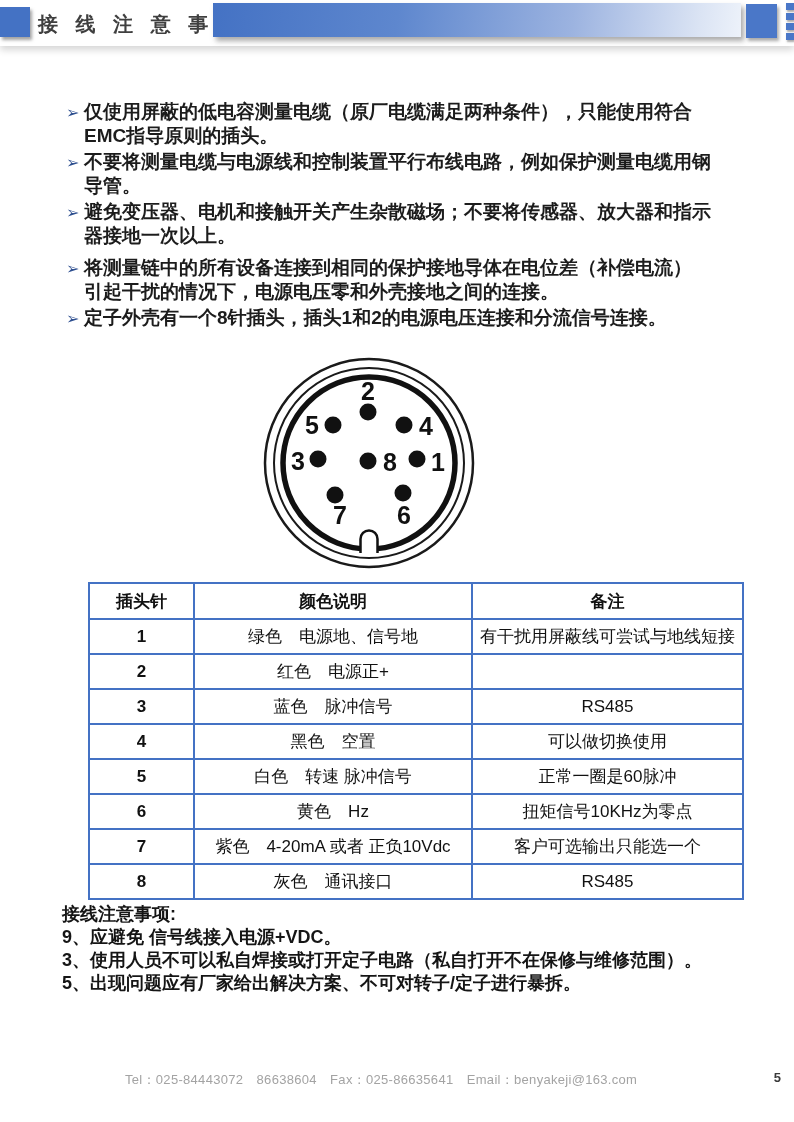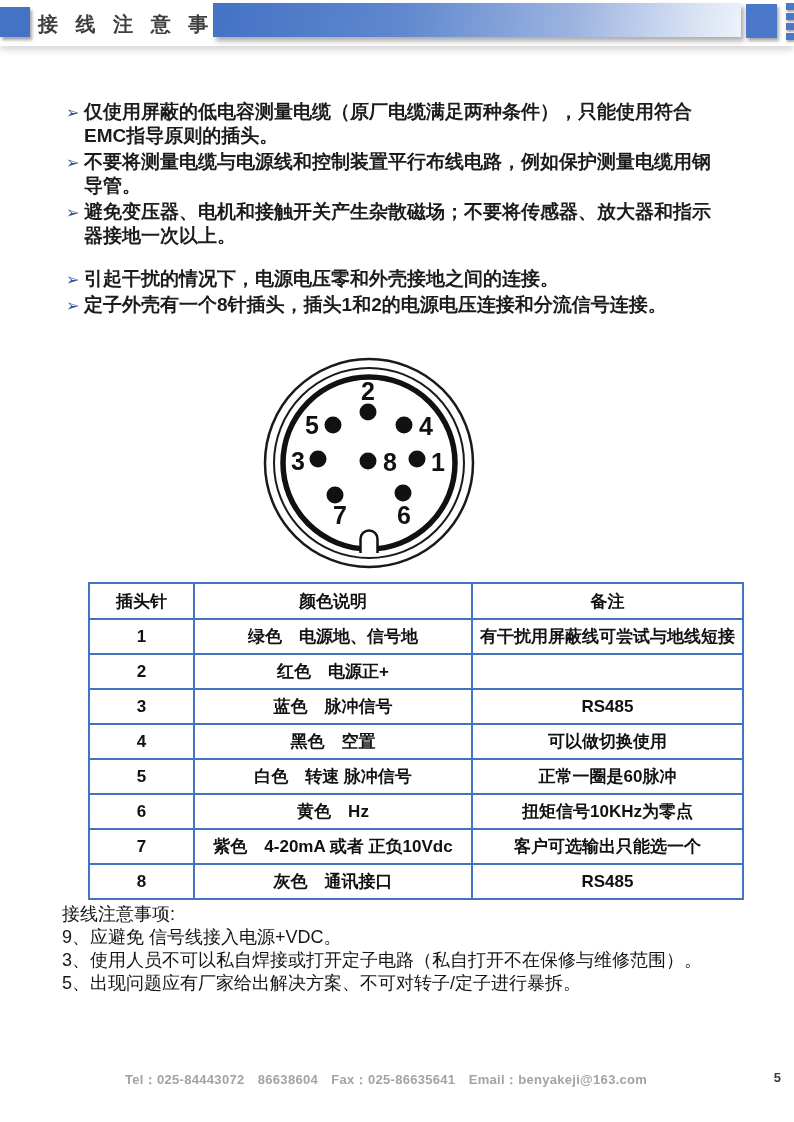--- a/index.html
+++ b/index.html
@@ -41,55 +41,55 @@
   
   .bullets {
     position:absolute; left:66px; top:100px; width:648px;
     font-size:19px; line-height:24px; color:#1c1c1c; font-weight:600;
   }
   .bullet { position:relative; padding-left:18px; margin-bottom:2px; }
   .bullet .arrow {
     position:absolute; left:0; top:1px; font-size:16px; color:#2d4e8f;
     font-weight:400;
   }
-  .bullet .cont { margin-top:19px; }
+  .bullet .cont { margin-top:0; }
   .bullet.gap-top { margin-top:8px; }
 
   
   .connector { position:absolute; left:249px; top:348px; width:240px; height:230px; }
   .connector text {
     font-family:"Liberation Sans","DejaVu Sans",sans-serif;
     font-size:25px; font-weight:700; fill:#111;
   }
 
   
   .pin-table {
     position:absolute; left:88px; top:582px; width:654px;
     border-collapse:collapse; table-layout:fixed;
     font-size:17px; color:#111;
   }
   .pin-table th, .pin-table td {
     border:2px solid #4472c4; text-align:center; vertical-align:middle;
     padding:0 4px; overflow:hidden; white-space:nowrap;
   }
   .pin-table th { height:36px; font-weight:700;border-radius:15px; }
-  .pin-table td { height:35px; font-weight:700; }
+  .pin-table td { height:35px; font-weight:400; }
   .pin-table td.pin-no { font-weight:700; }
   .col-pin { width:105px; } .col-color { width:278px; } .col-remark { width:271px; }
 
   
   .notes {
     position:absolute; left:62px; top:903px; width:680px;
-    font-size:18px; line-height:23px; color:#151515; font-weight:400;
+    font-size:18px; line-height:23px; color:#151515; font-weight:700;
   }
 
   
   .footer-contact {
     position:absolute; left:125px; top:1071px;
-    font-size:13px; color:#a3a3a3; letter-spacing:0.3px; white-space:nowrap;font-weight:bold;
+    font-size:13px; color:#a3a3a3; letter-spacing:0.3px; white-space:nowrap;
   }
   .footer-page-number {
     position:absolute; right:13px; top:1070px;
     font-size:13px; color:#3a3a3a; font-weight:600;
   }
 </style>
 </head>
 <body>
 
 <div class="page">
@@ -109,21 +109,21 @@
     <div class="bullet">
       <span class="arrow">➢</span><span>仅使用屏蔽的低电容测量电缆（原厂电缆满足两种条件），只能使用符合EMC指导原则的插头。</span>
     </div>
     <div class="bullet">
       <span class="arrow">➢</span><span>不要将测量电缆与电源线和控制装置平行布线电路，例如保护测量电缆用钢导管。</span>
     </div>
     <div class="bullet">
       <span class="arrow">➢</span><span>避免变压器、电机和接触开关产生杂散磁场；不要将传感器、放大器和指示器接地一次以上。</span>
     </div>
     <div class="bullet gap-top">
-      <span class="arrow">➢</span>
+      <span class="arrow">➢</span><span>将测量链中的所有设备连接到相同的保护接地导体在电位差（补偿电流）</span>
       <div class="cont">引起干扰的情况下，电源电压零和外壳接地之间的连接。</div>
     </div>
     <div class="bullet">
       <span class="arrow">➢</span><span>定子外壳有一个8针插头，插头1和2的电源电压连接和分流信号连接。</span>
     </div>
   </div>
 
   <div class="connector">
     <svg width="240" height="230" viewBox="0 0 240 230">
       <circle cx="120" cy="115" r="104" fill="#ffffff" stroke="#1a1a1a" stroke-width="2.5"></circle>

